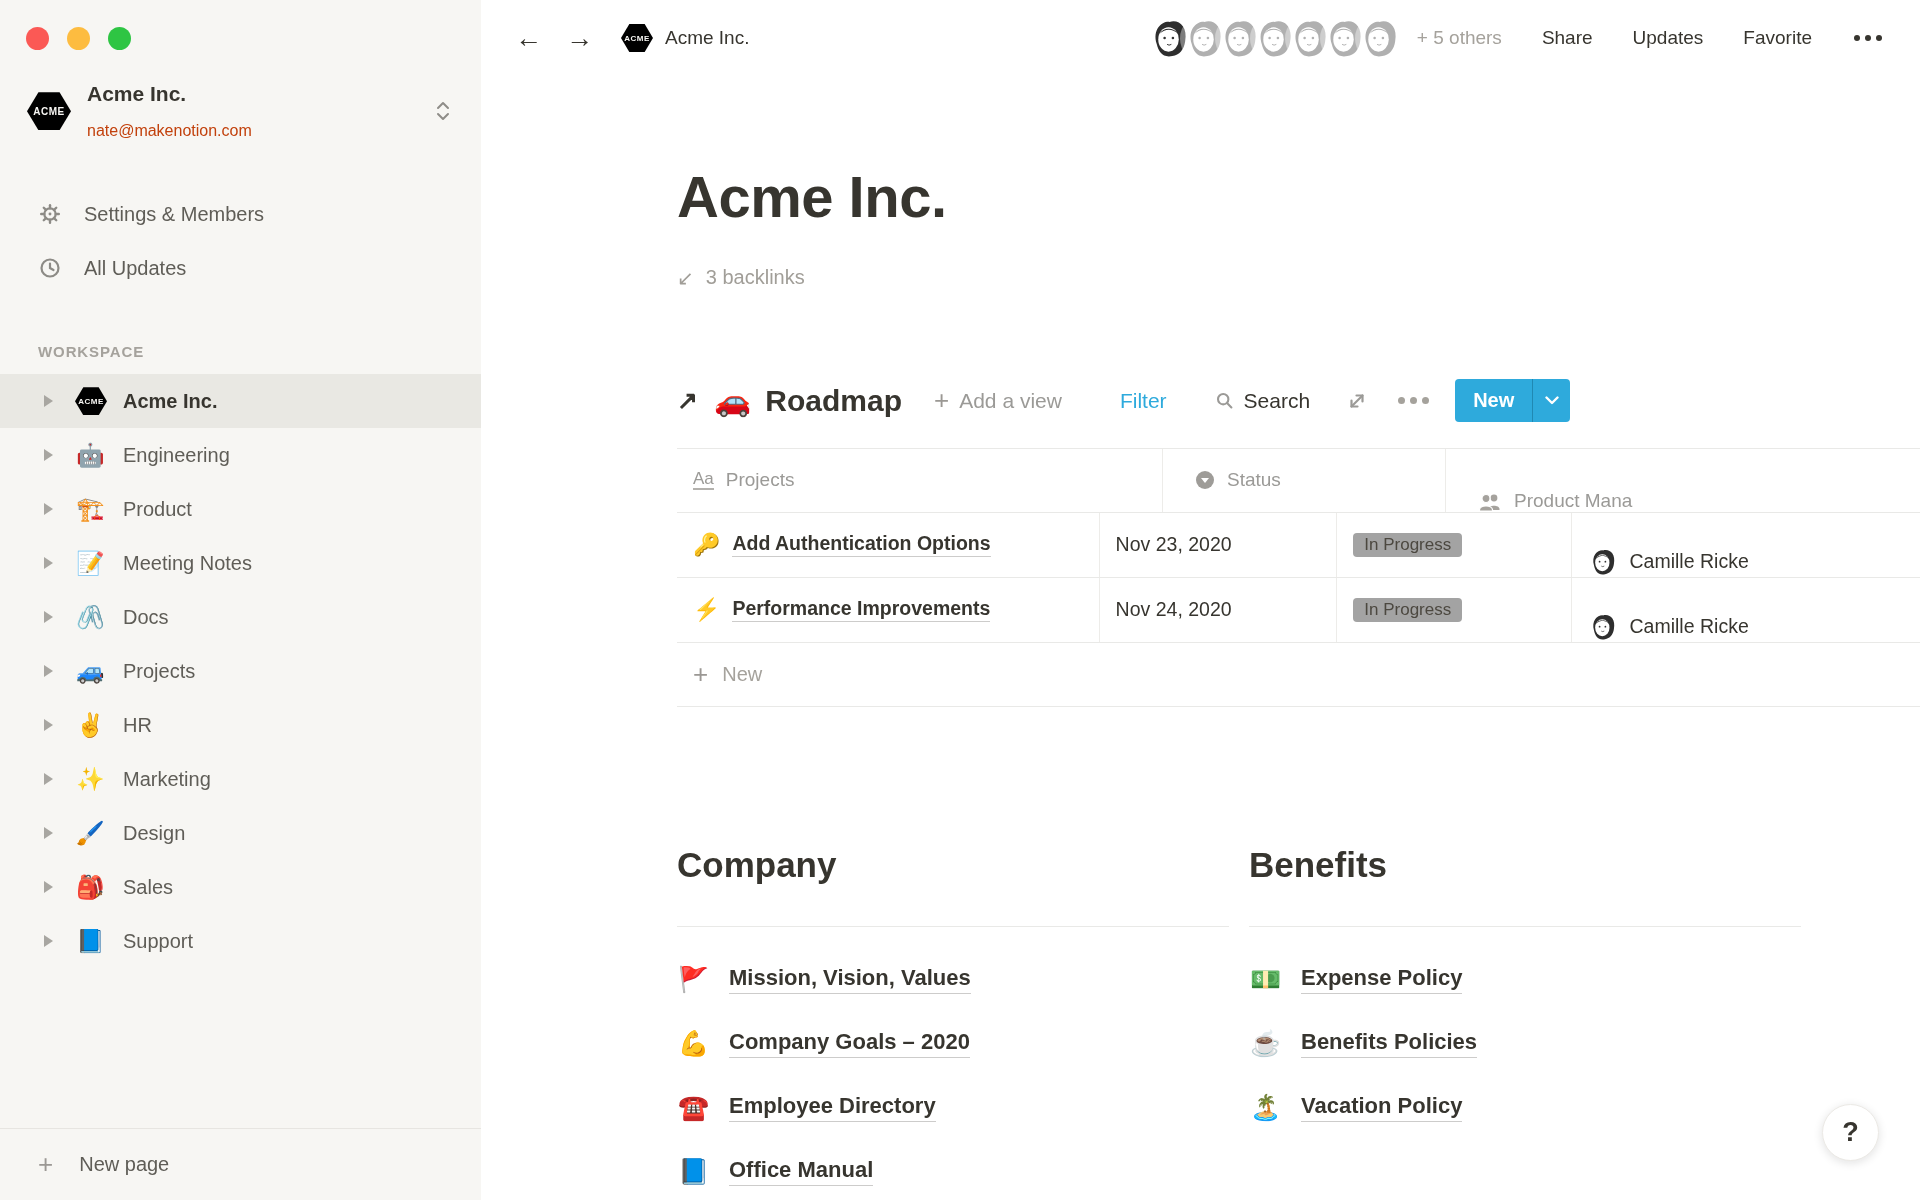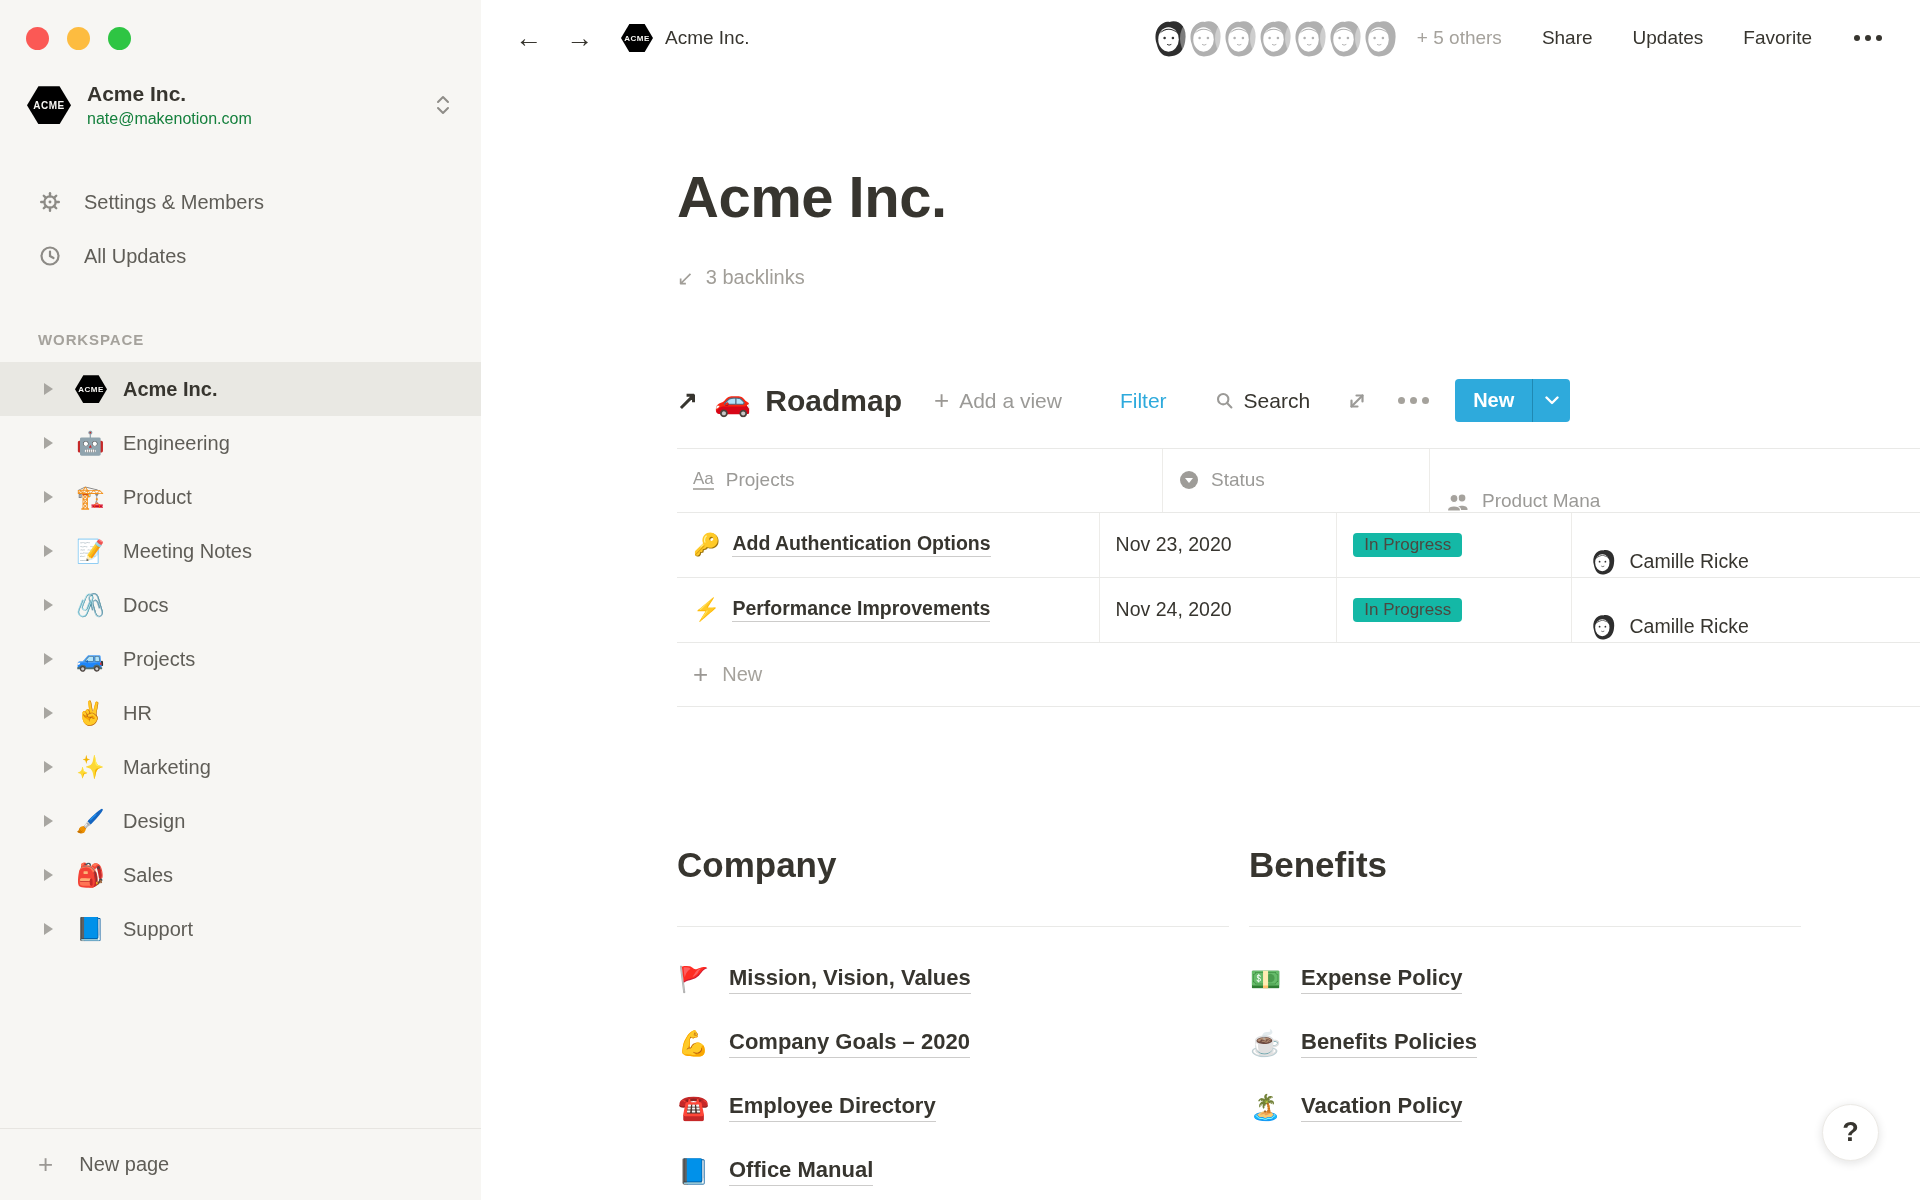--- a/index.html
+++ b/index.html
@@ -19,21 +19,21 @@
   .light.green  { background:#2EC543; }
 
   .ws-switcher { display:flex; align-items:center; gap:16px; padding:31px 26px 6px 27px; cursor:pointer; }
   .hex { background:#000000; color:#F7F6F3; font-weight:bold;
          clip-path:polygon(26% 0,74% 0,100% 50%,74% 100%,26% 100%,0 50%);
          display:flex; align-items:center; justify-content:center; letter-spacing:.5px; }
   .hex.big   { width:44px; height:38px; font-size:10px; }
   .hex.small { width:32px; height:28px; font-size:8px; }
   .ws-meta { line-height:1.25; }
   .ws-name { font-size:21px; font-weight:700; color:#37352F; }
-  .ws-email { font-size:16px; color:#15803d; margin-top:2px; }
+  .ws-email { font-size:16px; color:#c2410c; margin-top:14px; }
   .ws-chevrons { margin-left:auto; }
 
   .side-menu { margin-top:40px; }
   .side-row { display:flex; align-items:center; height:54px; padding-left:38px; gap:22px;
               font-size:20px; color:#5F5D57; cursor:pointer; }
   .mono-icon { display:flex; align-items:center; justify-content:center; width:24px; }
 
   .section-label { padding:48px 0 10px 38px; font-size:15px; font-weight:700;
                    letter-spacing:.9px; color:#A5A29C; }
   .tree { margin-top:4px; }
@@ -88,30 +88,30 @@
   .icon-btn { margin-left:36px; cursor:pointer; display:flex; align-items:center; }
   .collection-toolbar .dots.gray { margin-left:30px; }
   .new-btn { margin-left:26px; display:flex; align-items:stretch; height:43px;
              background:#2EAADC; border-radius:4px; color:#fff; overflow:hidden; cursor:pointer; }
   .new-btn .nb-label { display:flex; align-items:center; padding:0 18px; font-size:20px; font-weight:700; }
   .new-btn .nb-caret { width:38px; display:flex; align-items:center; justify-content:center;
                        border-left:1px solid rgba(6,76,102,.35); }
 
   .db-table { margin-top:24px; width:1243px; border-top:1px solid #E9E9E7; }
   .t-head { display:flex; height:64px; border-bottom:1px solid #E9E9E7; align-items:center;
-            color:#9B9A97; font-size:19px; }
+            color:#9B9A97; font-size:19px;gap:16px; }
   .t-row { display:flex; height:65px; border-bottom:1px solid #E9E9E7; align-items:center; font-size:19.5px; }
   .cell { height:100%; display:flex; align-items:center; gap:12px; padding:0 16px; }
   .cell.c1 { width:486px; } .cell.c2 { width:271px; } .cell.c3 { width:267px; } .cell.c4 { width:400px;align-items:flex-end; }
   .cell.b { border-right:1px solid #EDECE9; }
   .aa-glyph { font-size:17px; color:#9B9A97; border-bottom:2px solid #B3B1AD; line-height:1.1; }
   .row-emoji { font-size:22px; }
   .proj-link { font-weight:600; color:#37352F; border-bottom:1.5px solid rgba(55,53,47,.25);
                padding-bottom:1px; cursor:pointer; white-space:nowrap; }
-  .badge { background:#14b8a6; color:#4C4840; font-size:17px; padding:2px 11px; border-radius:4px; white-space:nowrap; }
+  .badge { background:#a3a3a3; color:#4C4840; font-size:17px; padding:2px 11px; border-radius:4px; white-space:nowrap; }
   .mgr { display:flex; align-items:center; gap:12px; white-space:nowrap; cursor:pointer; }
   .mini-avatar { width:30px; height:30px; border-radius:50%; overflow:hidden; flex:none; }
   .t-newrow { height:64px; display:flex; align-items:center; gap:14px; padding-left:16px;
               color:#A5A29C; font-size:20px; border-bottom:1px solid #E9E9E7; cursor:pointer; width:1243px; }
 
   .link-sections { display:flex; margin-top:136px; }
   .link-section { width:572px; }
   .ls-title { font-size:35px; font-weight:700; line-height:1.25; }
   .ls-divider { border-bottom:1px solid #E9E9E7; margin-top:40px; width:552px; }
   .ls-links { margin-top:20px; }

